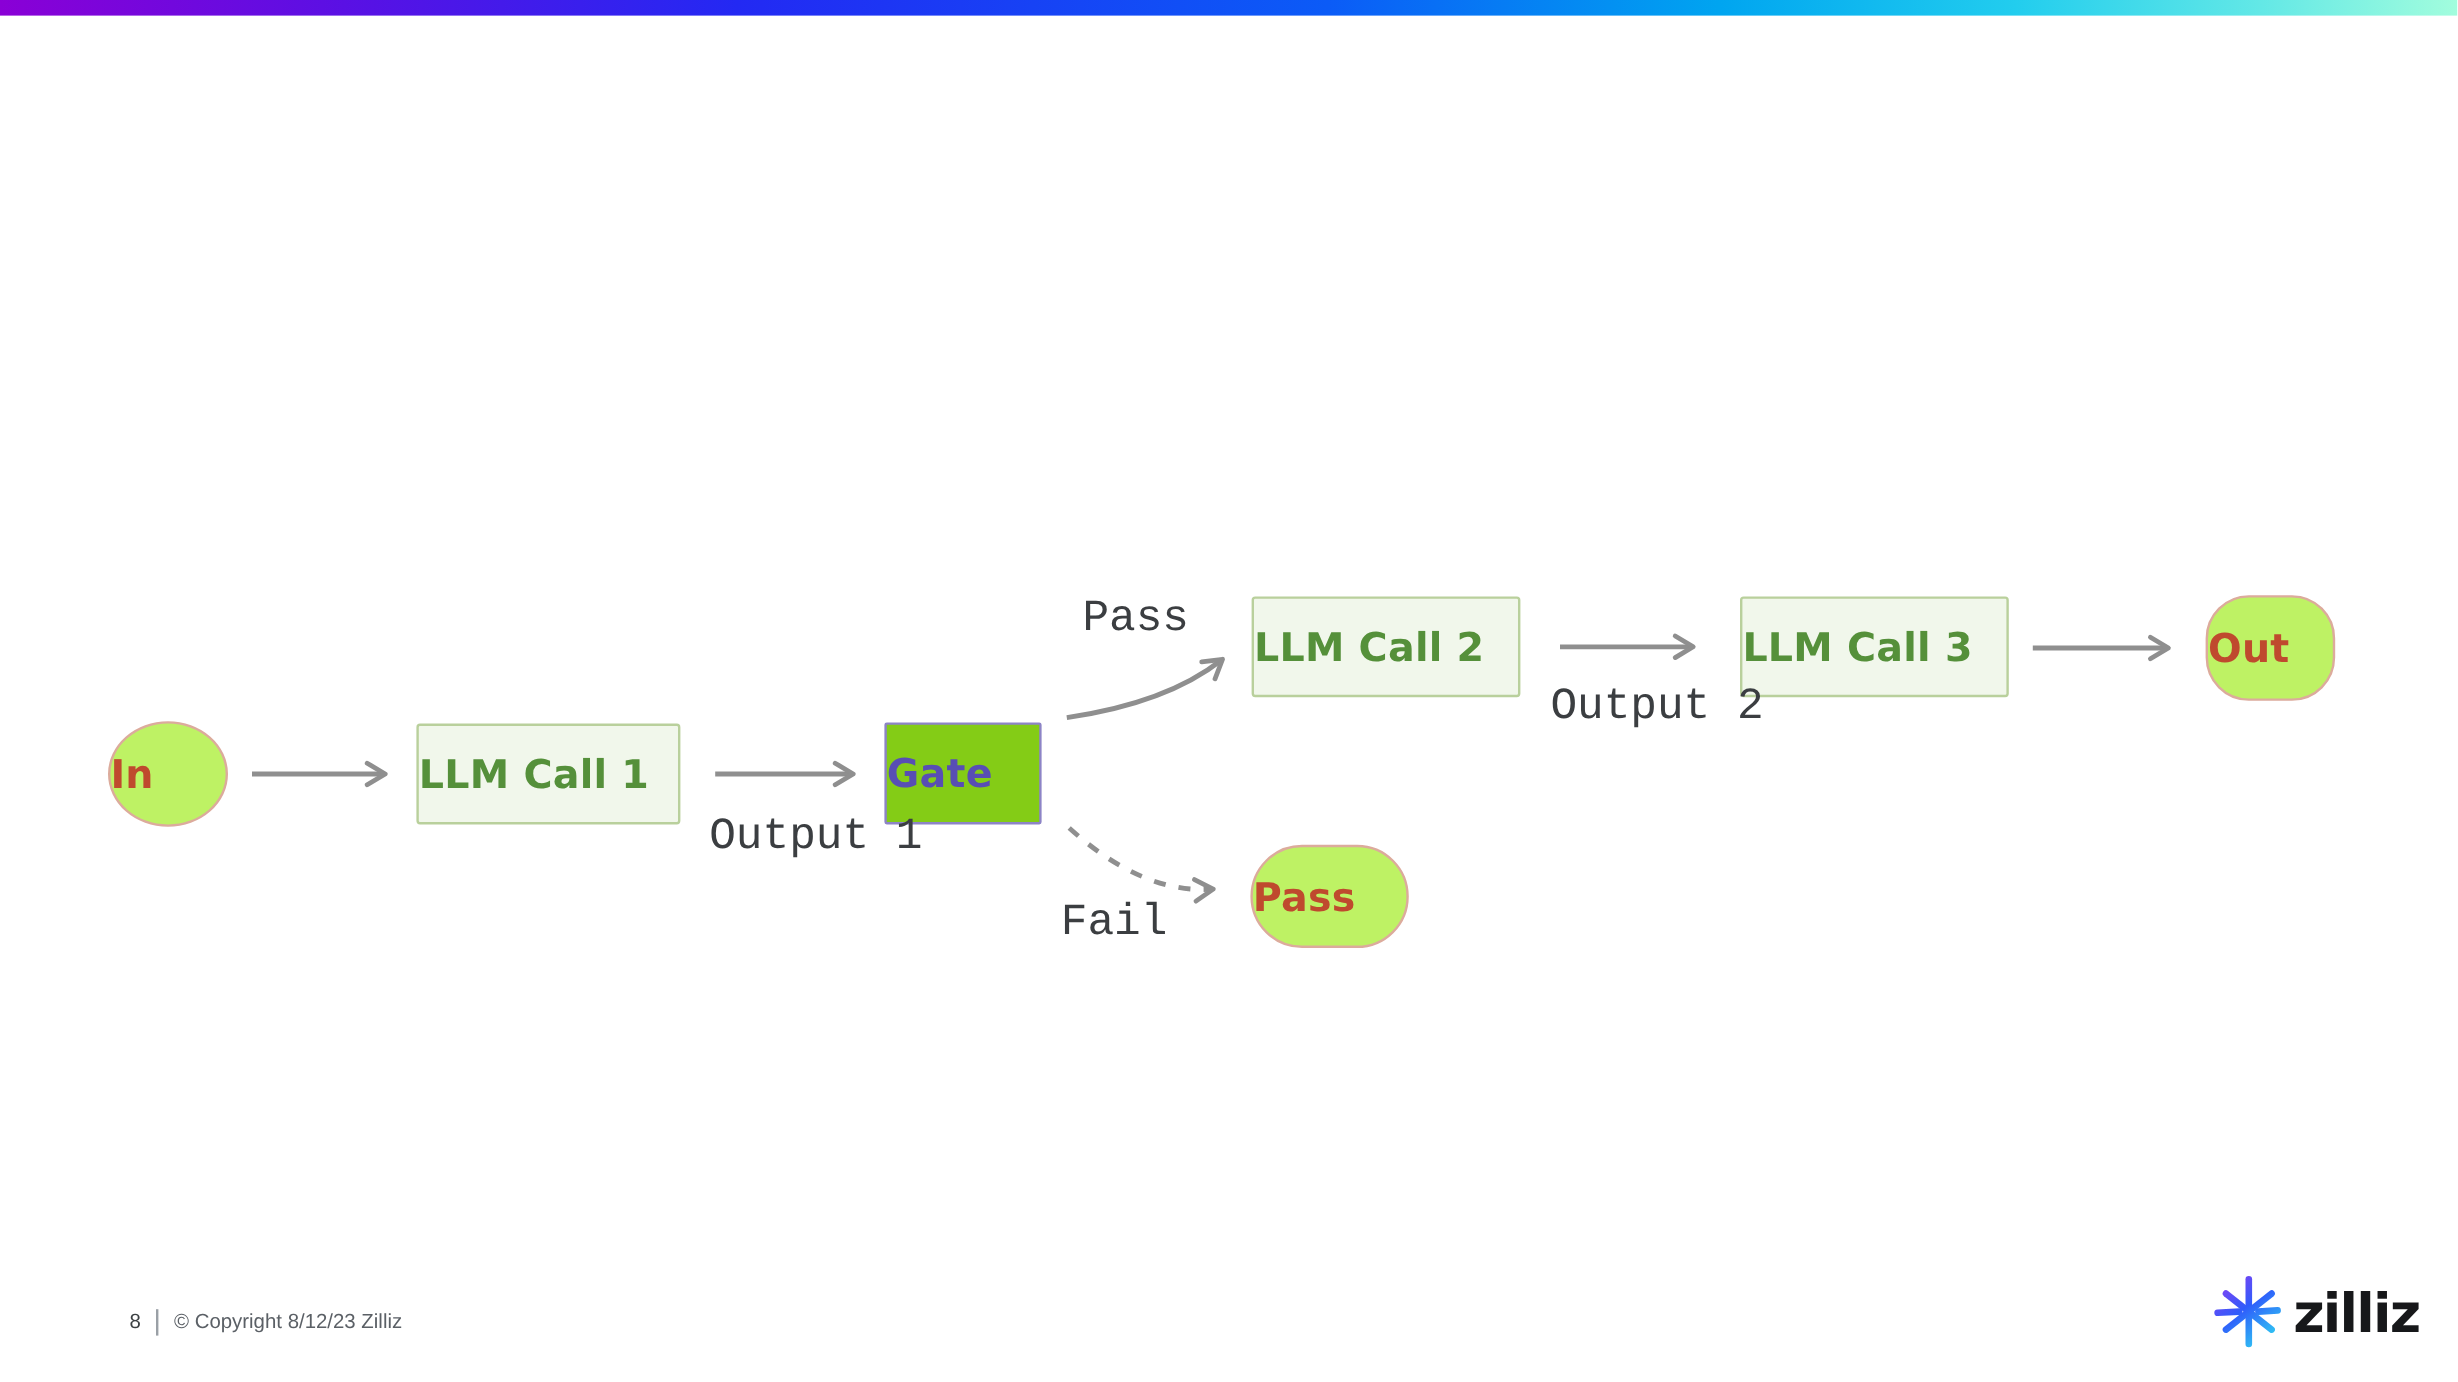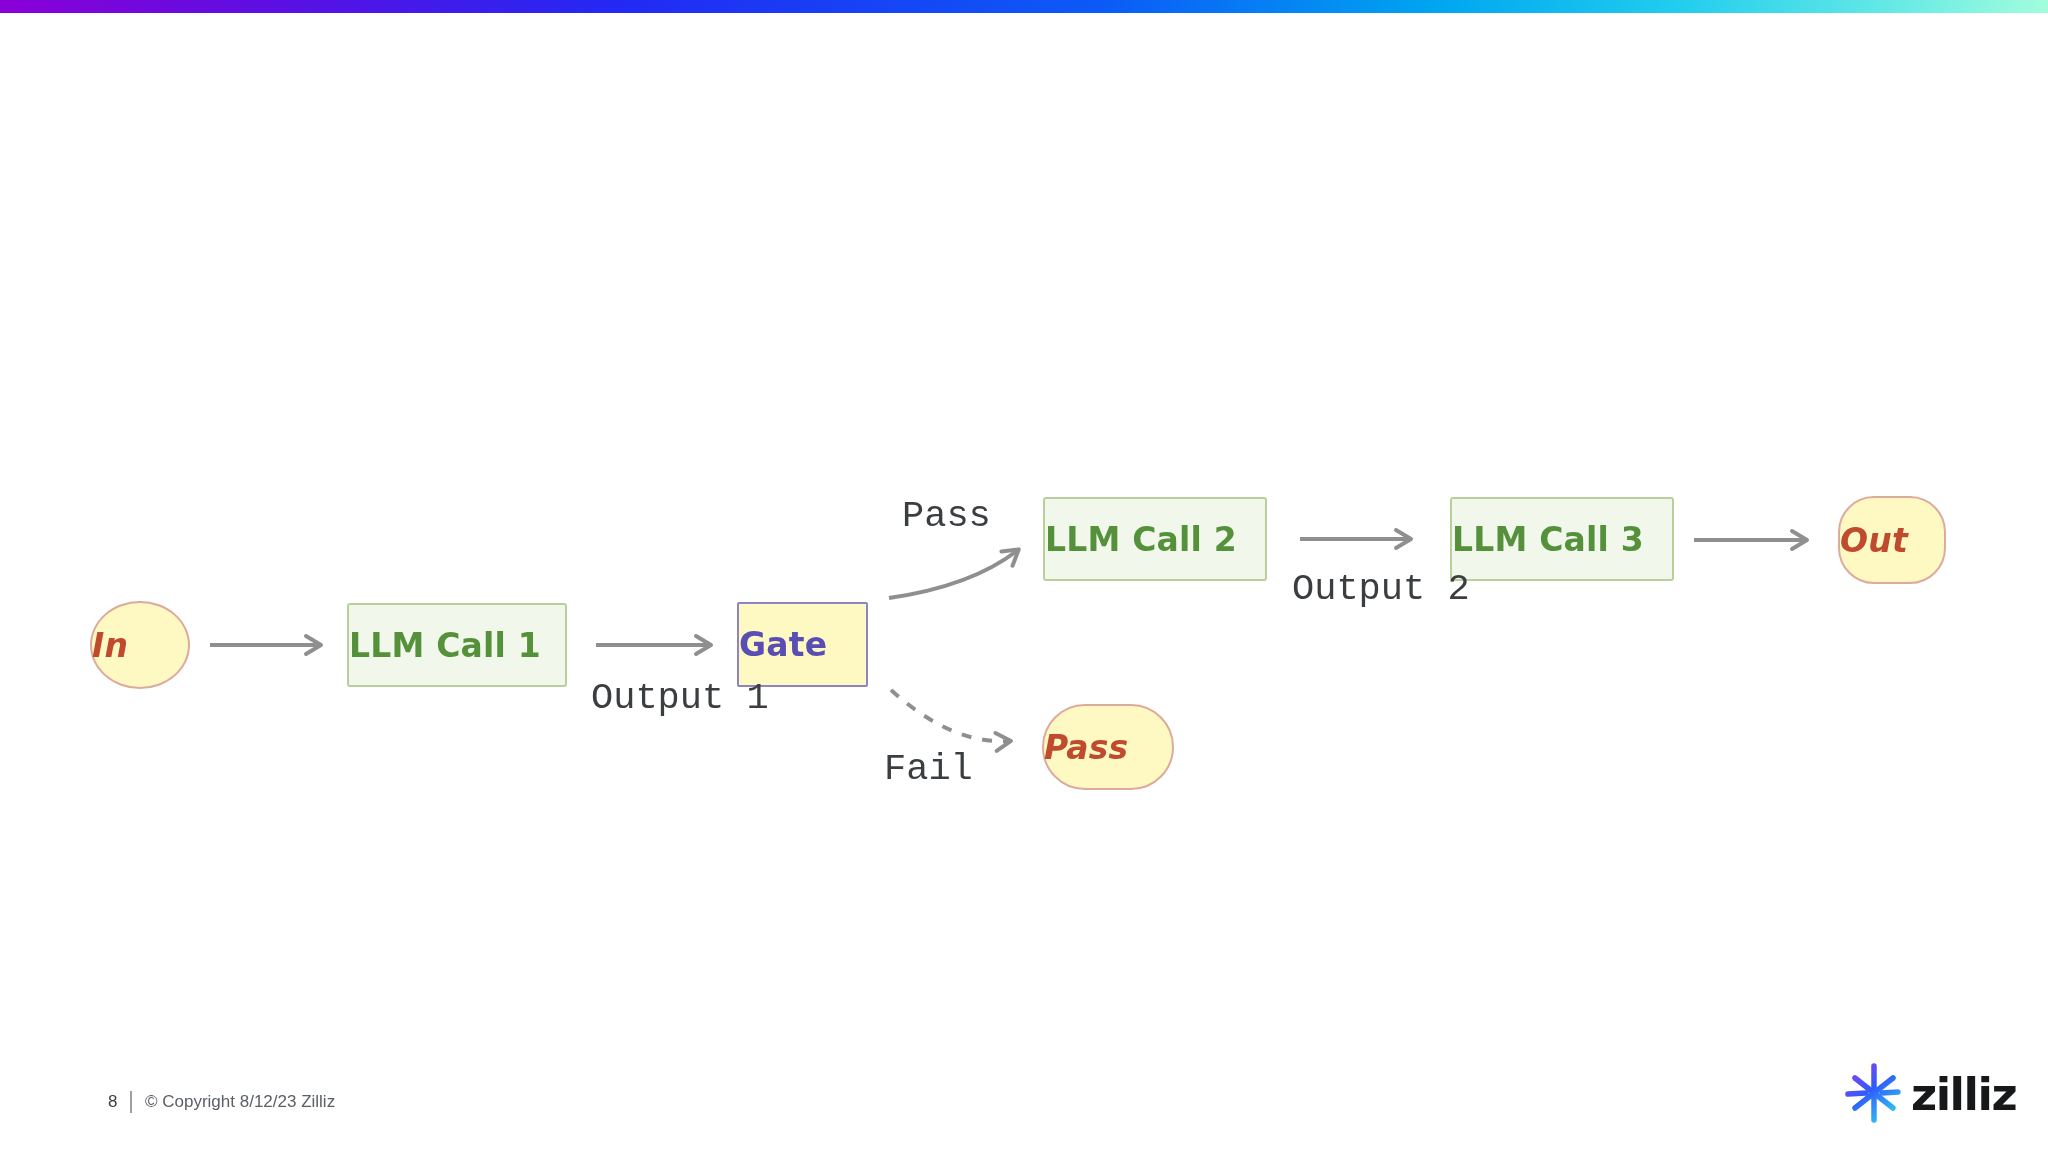--- a/index.html
+++ b/index.html
@@ -17,22 +17,22 @@
     font-family:"Liberation Sans",sans-serif;font-size:67px;font-weight:700;
     color:#141414;letter-spacing:-0.5px;white-space:nowrap;
   }
   .edges{position:absolute;left:0;top:0;width:2048px;height:1152px;}
   .node{
     position:absolute;display:flex;align-items:center;
     box-sizing:border-box;border:2.5px solid;font-weight:bold;font-size:33px;
     font-family:"DejaVu Sans",sans-serif;letter-spacing:0.2px;
   }
   .process{background:#f1f7eb;border-color:#b9d09c;color:#55903a;border-radius:3px;}
-  .gatebox{background:#fef9c3;border-color:#8d84c6;color:#584eb4;border-radius:2px;}
-  .terminal{background:#fef9c3;border-color:#dcab9c;color:#bf4a2e;font-style:italic;}
+  .gatebox{background:#84cc16;border-color:#8d84c6;color:#584eb4;border-radius:2px;}
+  .terminal{background:#bef264;border-color:#dcab9c;color:#bf4a2e;}
   .circle{border-radius:50%;}
   .squircle{border-radius:36px;}
   .stadium{border-radius:44px;}
   .edge-label{
     position:absolute;font-size:37px;color:#3b3e41;white-space:nowrap;
     font-family:Liberation Mono, monospace;
   }
   .footer{
     position:absolute;left:108px;top:1091px;display:flex;align-items:center;
     gap:13px;font-family:"Liberation Sans",sans-serif;font-size:17px;color:#5b6066;

